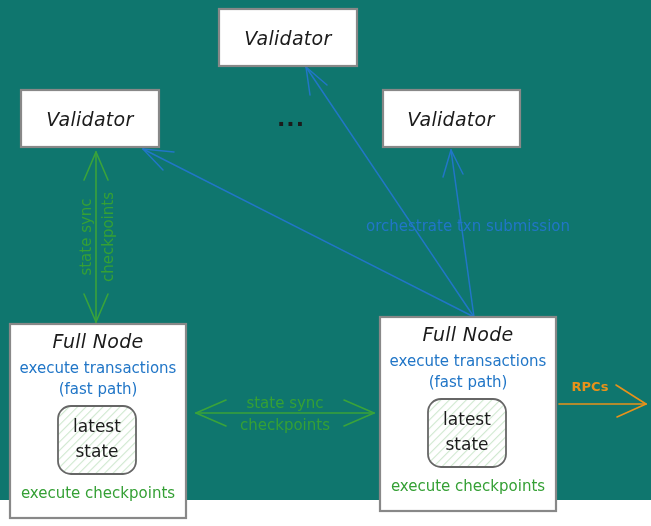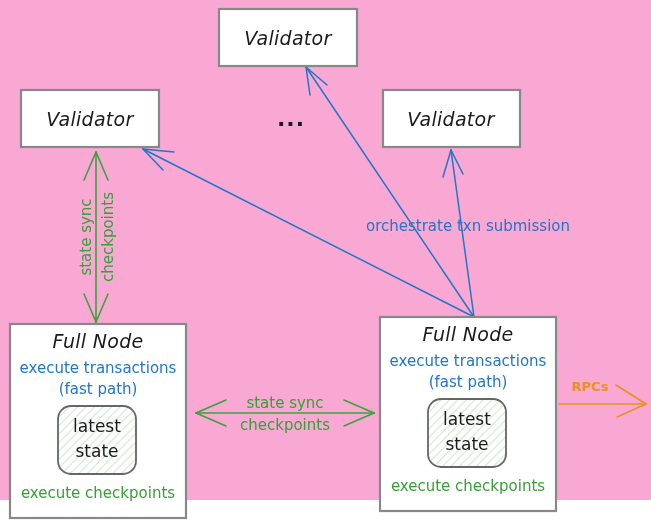--- a/index.html
+++ b/index.html
@@ -10,21 +10,21 @@
   body {
     width: 651px;
     height: 526px;
     overflow: hidden;
     font-family: "DejaVu Sans", sans-serif;
   }
   #diagram-root {
     position: relative;
     width: 651px;
     height: 500px;
-    background: #f9a8d4;
+    background: #0f766e;
   }
   svg.layer {
     position: absolute;
     top: 0;
     left: 0;
     width: 651px;
     height: 526px;
   }
   .node-box {
     fill: #ffffff;

